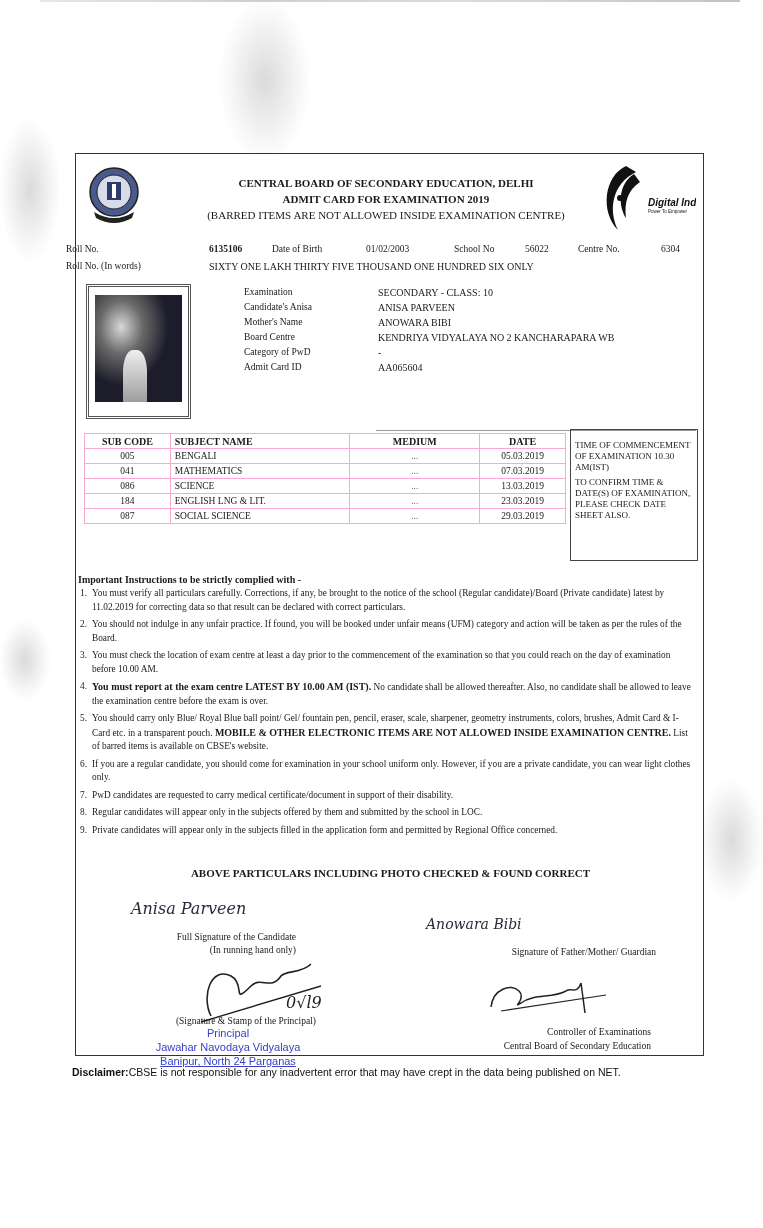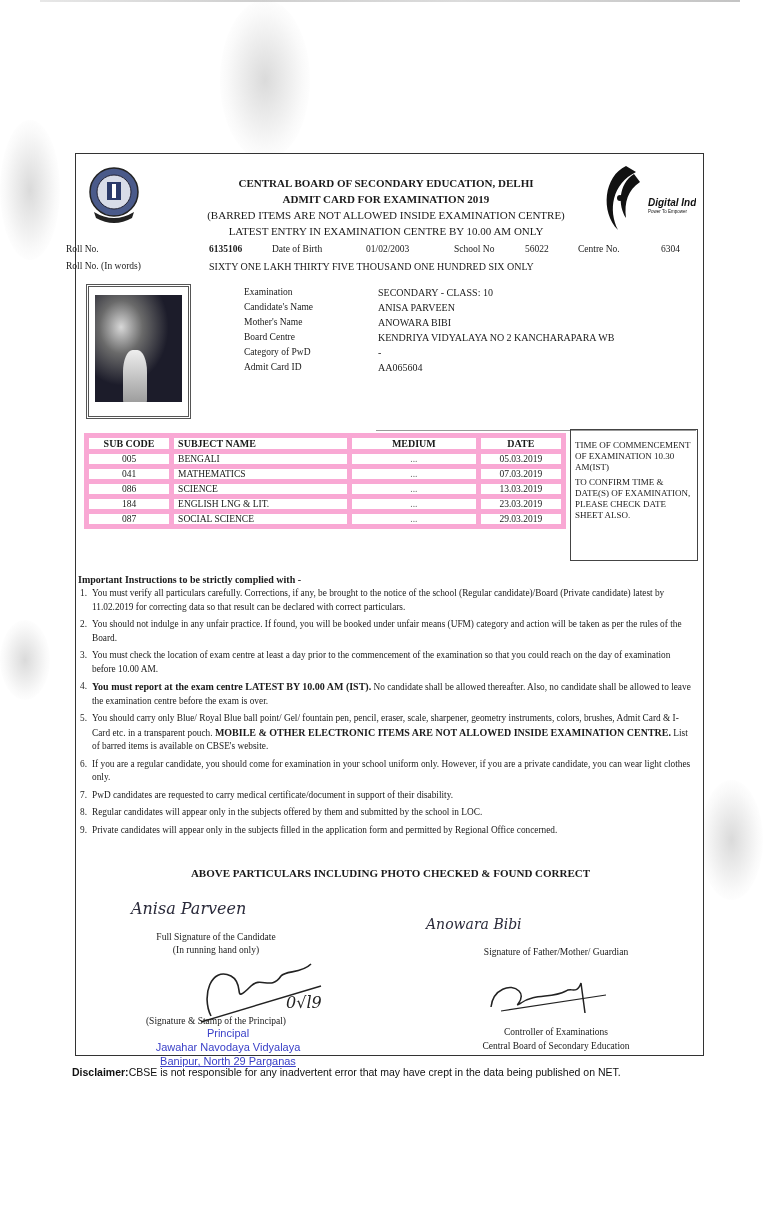--- a/index.html
+++ b/index.html
@@ -36,21 +36,21 @@
     .photo-inner::after { content: ""; position: absolute; left: 28px; top: 55px; width: 24px; height: 55px; background: linear-gradient(#eee,#999); border-radius: 40% 40% 10% 10%; }
 
     .details { position: absolute; left: 168px; top: 131px; font-size: 9.5px; line-height: 15px; }
     .details .row { display: flex; gap: 8px; }
     .details .k { width: 126px; }
     .details .v { font-size: 10px; }
 
     .sep-line { position: absolute; left: 300px; top: 276px; width: 320px; height: 1px; background: #999; }
 
     table.subjects { position: absolute; left: 8px; top: 279px; width: 482px; border-collapse: collapse; font-size: 9.5px; }
-    table.subjects th, table.subjects td { border: 5px solid #f9a8d4; height: 15px; padding: 0 4px; }
+    table.subjects th, table.subjects td { border: 1px solid #f9a8d4; height: 15px; padding: 0 4px; }
     table.subjects th { font-weight: bold; font-size: 10px; }
     .c-code { width: 86px; text-align: center; }
     .c-name { width: 180px; text-align: left; }
     .c-med { width: 130px; text-align: center; color: #666; }
     .c-date { width: 86px; text-align: center; }
 
     .notice { position: absolute; left: 494px; top: 275px; width: 128px; height: 132px; border: 1.5px solid #444; font-size: 9px; line-height: 11px; padding: 10px 2px 4px 4px; }
     .notice p + p { margin-top: 4px; }
 
     .instr-title { position: absolute; left: 2px; top: 420px; font-size: 10px; font-weight: bold; }
@@ -58,21 +58,21 @@
     .instr li { list-style: none; display: flex; margin-bottom: 4px; }
     .instr .n { width: 12px; flex-shrink: 0; }
     .instr b { font-weight: bold; font-size: 10px; }
 
     .checked { position: absolute; left: 0; top: 713px; width: 629px; text-align: center; font-weight: bold; font-size: 11px; }
 
     .sig { position: absolute; font-family: "DejaVu Serif", serif; font-style: italic; color: #2a2a3a; }
     .sig-cand { left: 55px; top: 745px; font-size: 16px; }
     .sig-par { left: 350px; top: 762px; font-size: 14px; }
 
-    .lbl { position: absolute; font-size: 9.5px; text-align: center; }
+    .lbl { position: absolute; font-size: 9.5px; text-align: right; }
     .lbl-cand { left: 60px; top: 778px; width: 160px; }
     .lbl-cand2 { left: 60px; top: 791px; width: 160px; }
     .lbl-par { left: 380px; top: 793px; width: 200px; }
     .lbl-prin { left: 40px; top: 862px; width: 200px; }
     .lbl-ctrl { left: 385px; top: 873px; width: 190px; }
     .lbl-ctrl2 { left: 385px; top: 887px; width: 190px; }
 
     .stamp { position: absolute; left: 52px; top: 872px; width: 200px; text-align: center; font-family: "Liberation Sans", sans-serif; color: #3a40c8; font-size: 11px; line-height: 14px; }
     .stamp .u { text-decoration: underline; }
     .principal-scribble { position: absolute; left: 115px; top: 802px; width: 140px; height: 70px; }
@@ -97,21 +97,20 @@
     <circle cx="26" cy="26" r="17" fill="#d8dce8" stroke="#223" stroke-width="1"></circle>
     <rect x="19" y="16" width="14" height="18" fill="#2b3a6a"></rect>
     <rect x="24" y="18" width="4" height="14" fill="#fff"></rect>
     <path d="M6 46 Q26 58 46 46 L44 52 Q26 62 8 52 Z" fill="#222"></path>
   </svg>
 
   <div class="header">
     <div class="l1">CENTRAL BOARD OF SECONDARY EDUCATION, DELHI</div>
     <div class="l2">ADMIT CARD FOR EXAMINATION 2019</div>
     <div class="l3">(BARRED ITEMS ARE NOT ALLOWED INSIDE EXAMINATION CENTRE)</div>
-    <div class="l4">LATEST ENTRY IN EXAMINATION CENTRE BY 10.00 AM ONLY</div>
   </div>
 
   <svg class="logo-di" viewBox="0 0 100 72">
     <path d="M30 4 C8 14 4 50 22 68 C12 48 16 22 40 10 Z" fill="#111"></path>
     <path d="M38 12 C22 22 22 44 30 56 C28 40 32 28 44 20 Z" fill="#111"></path>
     <circle cx="24" cy="36" r="3" fill="#111"></circle>
     <text x="52" y="44" font-size="10" font-weight="bold" font-style="italic" fill="#111" font-family="Liberation Sans, sans-serif">Digital India</text>
     <text x="52" y="51" font-size="4.5" fill="#111" font-family="Liberation Sans, sans-serif">Power To Empower</text>
   </svg>
 
@@ -130,21 +129,21 @@
   <div class="photo">
     <div class="photo-inner"></div>
   </div>
 
   <div class="details">
     <div class="row">
         <span class="k">Examination</span>
         <span class="v">SECONDARY - CLASS: 10</span>
       </div>
     <div class="row">
-        <span class="k">Candidate's Name</span>
+        <span class="k">Candidate's Anisa</span>
         <span class="v">ANISA PARVEEN</span>
       </div>
     <div class="row">
         <span class="k">Mother's Name</span>
         <span class="v">ANOWARA BIBI</span>
       </div>
     <div class="row">
         <span class="k">Board Centre</span>
         <span class="v">KENDRIYA VIDYALAYA NO 2 KANCHARAPARA WB</span>
       </div>
@@ -259,21 +258,21 @@
 
   <svg class="principal-scribble" viewBox="0 0 140 70">
     <path d="M20 60 C10 40 20 10 40 20 C55 28 40 50 60 30 C70 20 80 35 90 20 C95 14 110 18 120 8" fill="none" stroke="#222" stroke-width="1.6"></path>
     <path d="M10 66 L130 30" fill="none" stroke="#222" stroke-width="1.4"></path>
     <text x="95" y="52" font-size="16" fill="#222" font-family="DejaVu Serif, serif" font-style="italic">0√l9</text>
   </svg>
   <div class="lbl lbl-prin">(Signature &amp; Stamp of the Principal)</div>
   <div class="stamp">
     <div>Principal</div>
     <div>Jawahar Navodaya Vidyalaya</div>
-    <div class="u">Banipur, North 29 Parganas</div>
+    <div class="u">Banipur, North 24 Parganas</div>
   </div>
 
   <svg class="ctrl-scribble" viewBox="0 0 130 50">
     <path d="M10 38 C12 20 30 14 38 22 C46 30 30 40 40 34 C55 24 70 30 85 22 C90 18 96 26 100 14 L104 44" fill="none" stroke="#222" stroke-width="1.5"></path>
     <path d="M20 42 L125 26" fill="none" stroke="#222" stroke-width="1.2"></path>
   </svg>
   <div class="lbl lbl-ctrl">Controller of Examinations</div>
   <div class="lbl lbl-ctrl2">Central Board of Secondary Education</div>
 </div>
 

